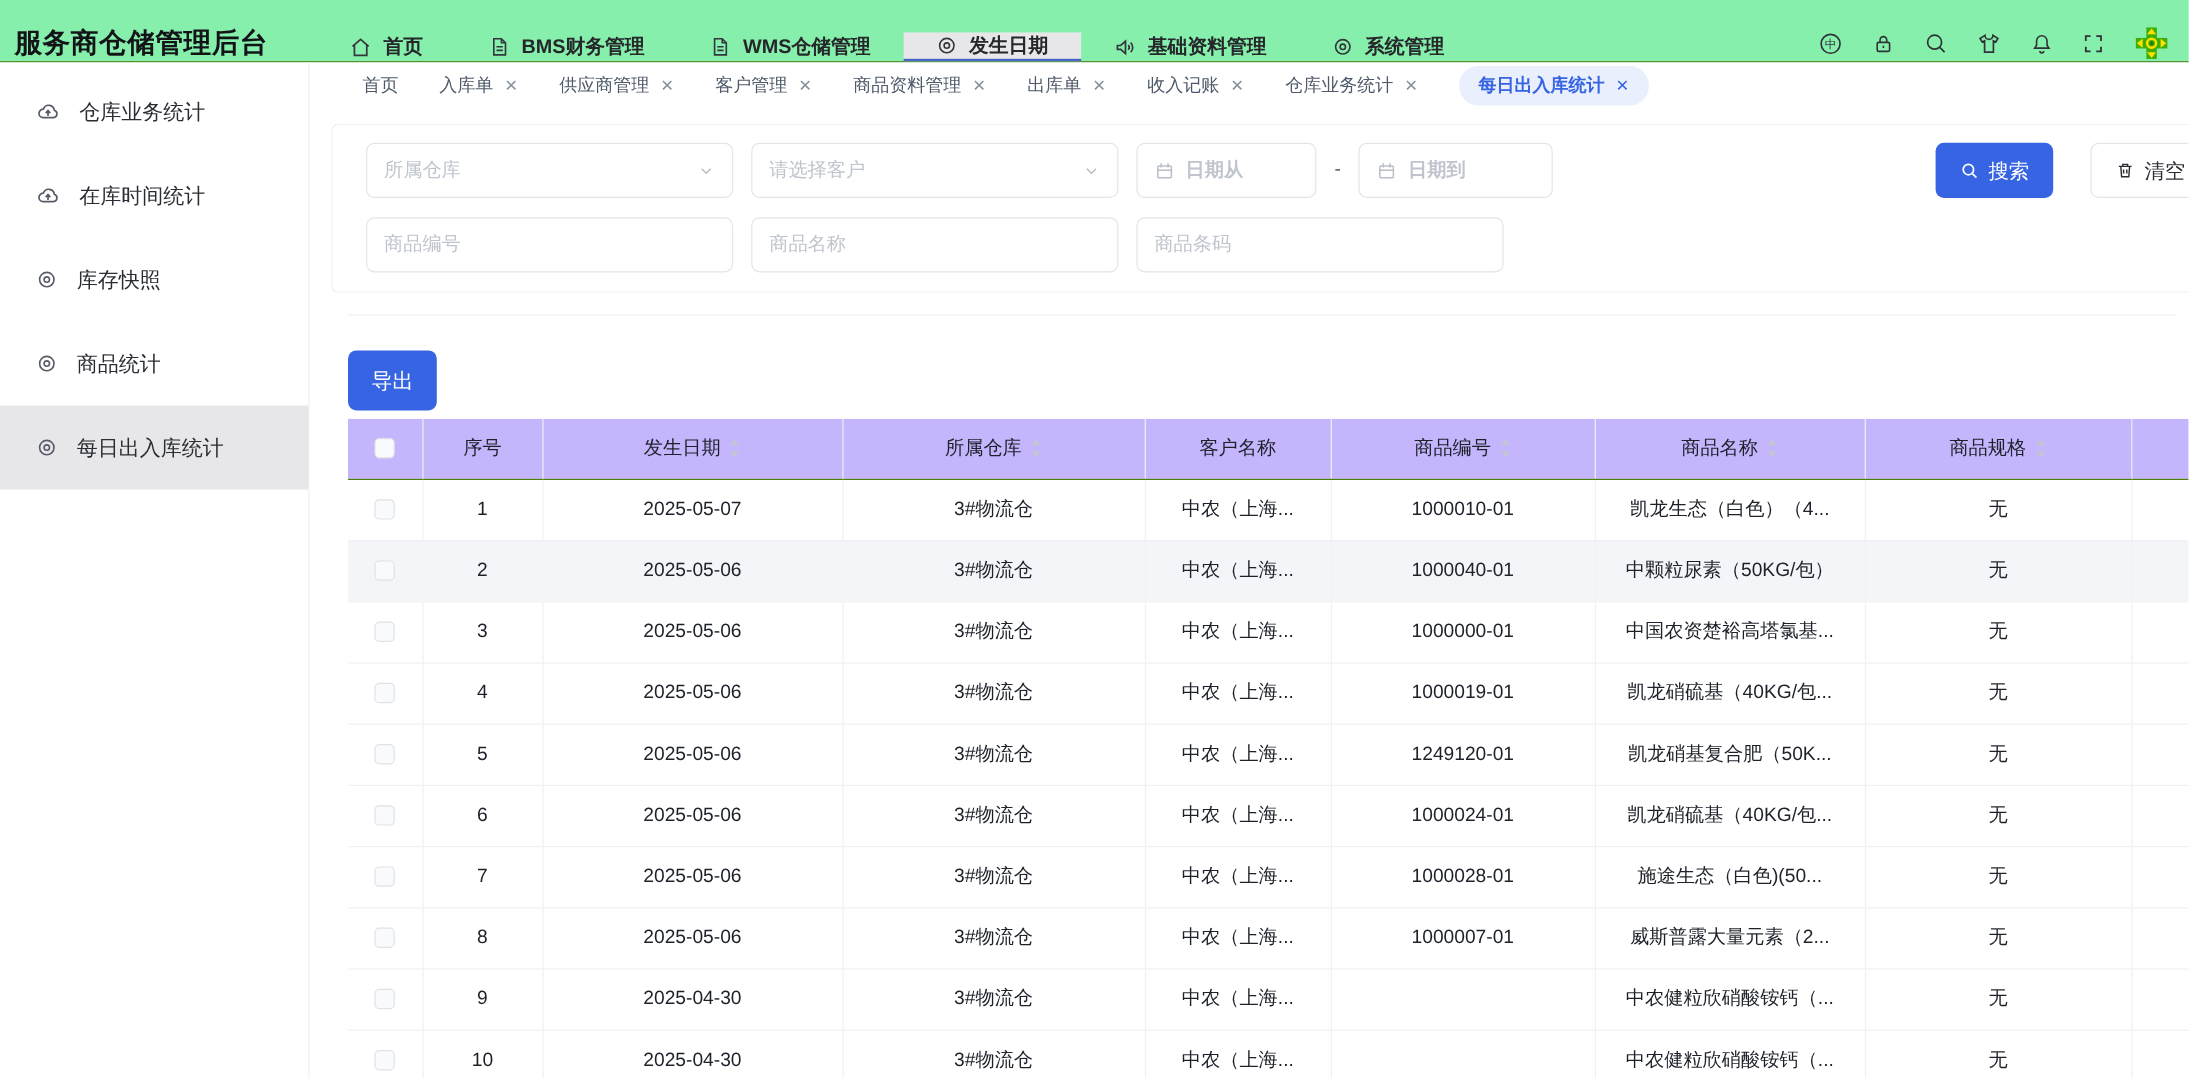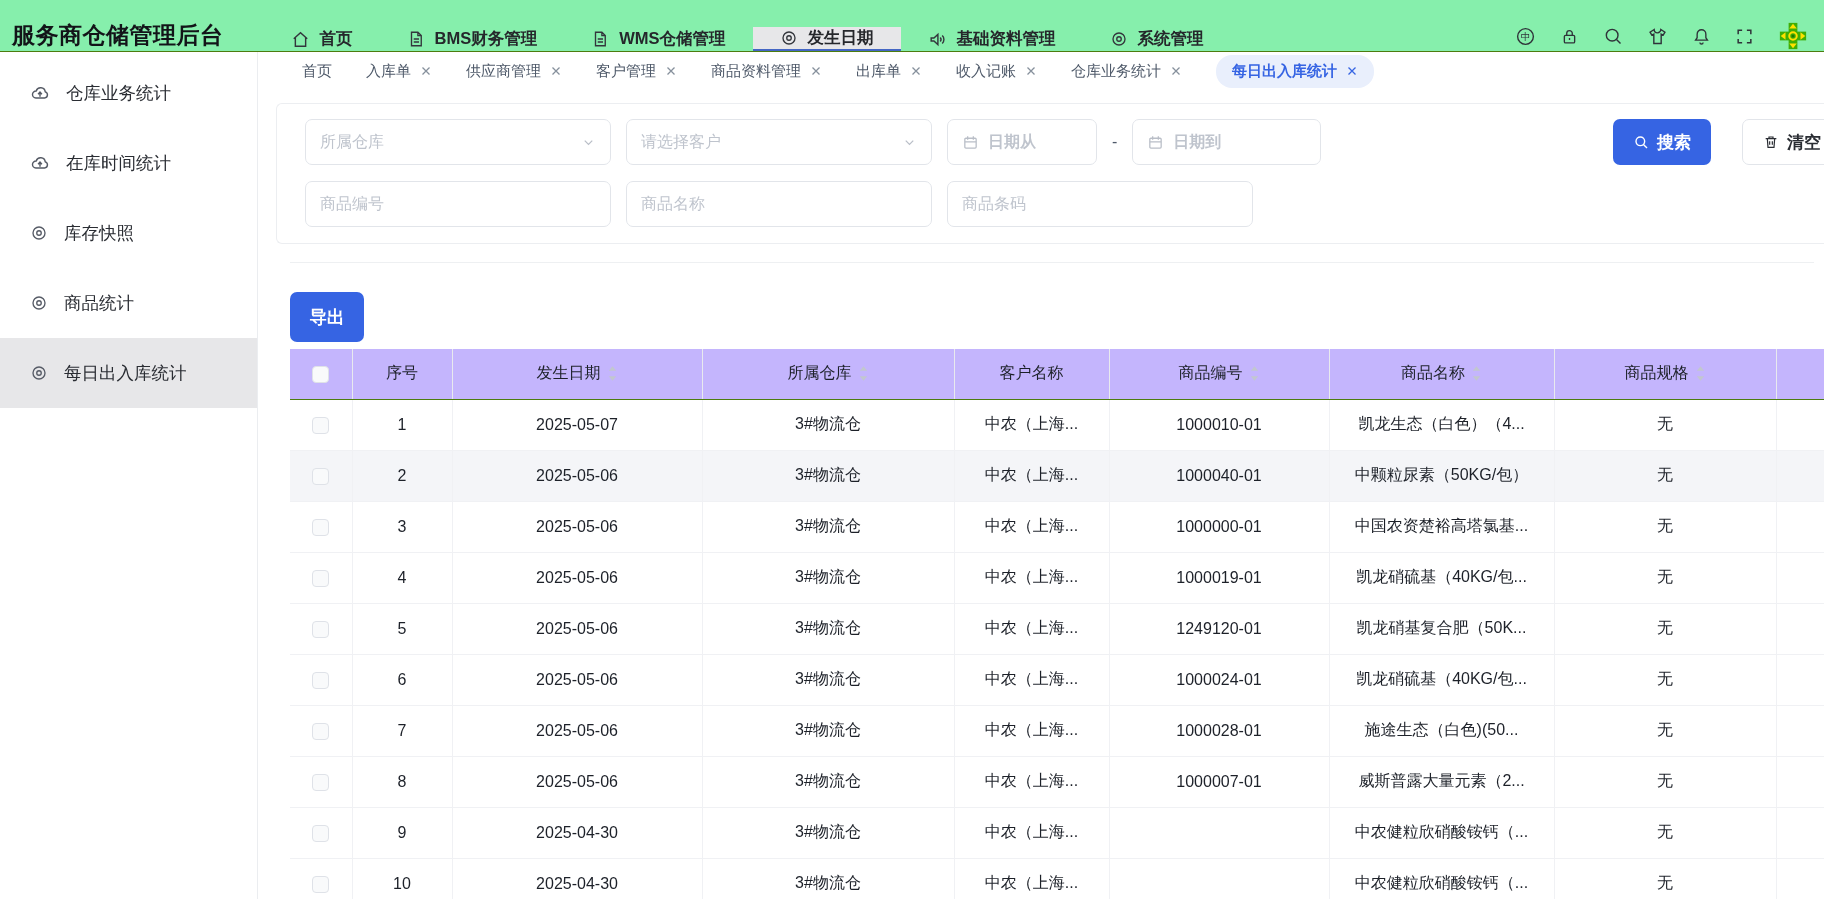--- a/index.html
+++ b/index.html
@@ -38,25 +38,25 @@
 
   .filter-card { position:absolute; left:18px; top:51px; right:0; height:141px; border:1px solid #eceef1; border-right:none; border-radius:6px 0 0 6px; padding:15px 0 0 28px; overflow:hidden; }
   .frow { display:flex; align-items:center; gap:15px; }
   .frow + .frow { margin-top:16px; }
   .fld { height:46px; border:1px solid #e2e5ea; border-radius:7px; background:#fff; display:flex; align-items:center; padding:0 14px; font-size:16px; cursor:pointer; }
   .ph { color:#bfc4cd; }
   .sel { width:306px; justify-content:space-between; }
   .sel .chev { color:#b9bec7; }
   .date { width:150px; gap:9px;font-weight:bold; }
   .date .icn { color:#b9bec7; }
-  .date2 { width:189px; }
+  .date2 { width:162px; }
   .dash { color:#4e5969; font-size:16px; }
   input.fld-input { height:46px; width:306px; border:1px solid #e2e5ea; border-radius:7px; padding:0 14px; font-size:16px; color:#1d2129; outline:none; font-family:inherit; background:#fff; }
   input.fld-input::placeholder { color:#bfc4cd; }
-  .btn { height:46px; border-radius:7px; display:inline-flex; align-items:center; justify-content:center; gap:8px; font-size:17px; cursor:pointer; border:none; font-family:inherit;font-weight:bold; }
+  .btn { height:46px; border-radius:7px; display:inline-flex; align-items:center; justify-content:center; gap:8px; font-size:17px; cursor:pointer; border:none; font-family:inherit; }
   .btn.primary { background:var(--accent); color:#fff; }
   .btn.ghost { background:#fff; border:1px solid #e2e5ea; color:#2a2d33; }
   .search-btn { width:98px; margin-left:auto; }
   .clear-btn { width:100px; margin-left:16px; margin-right:-18px; }
 
   .divider { position:absolute; left:32px; right:10px; top:210px; height:1px; background:#eef0f2; }
   .export-btn { position:absolute; left:32px; top:240px; width:74px; height:50px; font-size:17.5px; }
 
   
   .table-wrap { position:absolute; left:32px; right:0; top:297px; bottom:0; overflow:hidden; }

